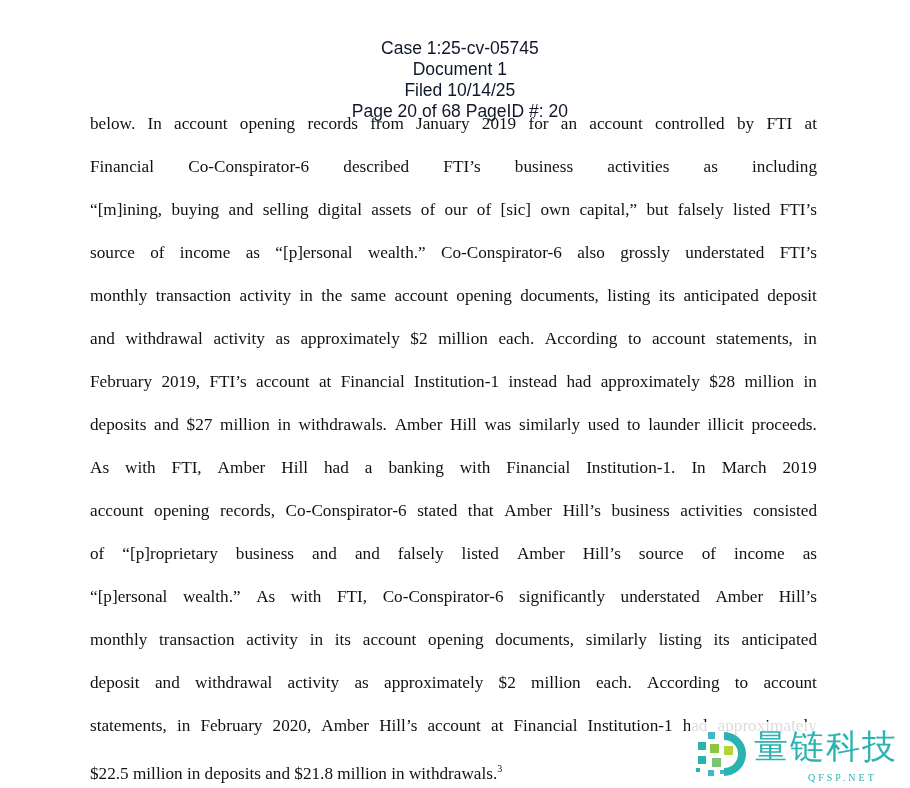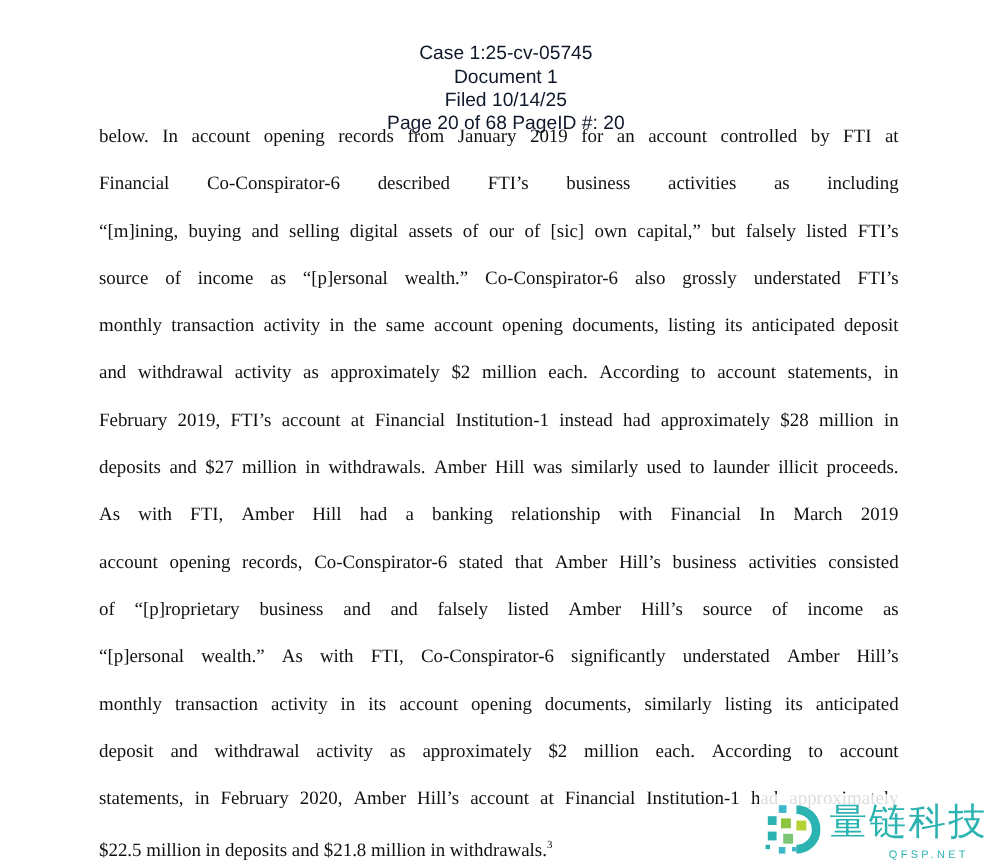--- a/index.html
+++ b/index.html
@@ -73,21 +73,21 @@
       font-size: 34px;
       color: #2bb3b1;
       letter-spacing: 2px;
       white-space: nowrap;
       text-align: center;
     }
     .wm-sub {
       position: absolute;
       left: 118px;
       top: 50px;
-      font-family: Liberation Sans, sans-serif;
+      font-family: Liberation Serif, serif;
       font-size: 10px;
       color: #2bb3b1;
       letter-spacing: 3px;
     }
   </style>
 </head>
 <body>
 
 <div class="header">
   <span>Case 1:25-cv-05745</span>
@@ -219,23 +219,23 @@
     </div>
     <div class="line">
       <span class="w">As</span>
       <span class="w">with</span>
       <span class="w">FTI,</span>
       <span class="w">Amber</span>
       <span class="w">Hill</span>
       <span class="w">had</span>
       <span class="w">a</span>
       <span class="w">banking</span>
-      <span class="w">relationship</span>
       <span class="w">with</span>
       <span class="w">Financial</span>
+      <span class="w">Institution-1.</span>
       <span class="w">In</span>
       <span class="w">March</span>
       <span class="w">2019</span>
     </div>
     <div class="line">
       <span class="w">account</span>
       <span class="w">opening</span>
       <span class="w">records,</span>
       <span class="w">Co-Conspirator-6</span>
       <span class="w">stated</span>

